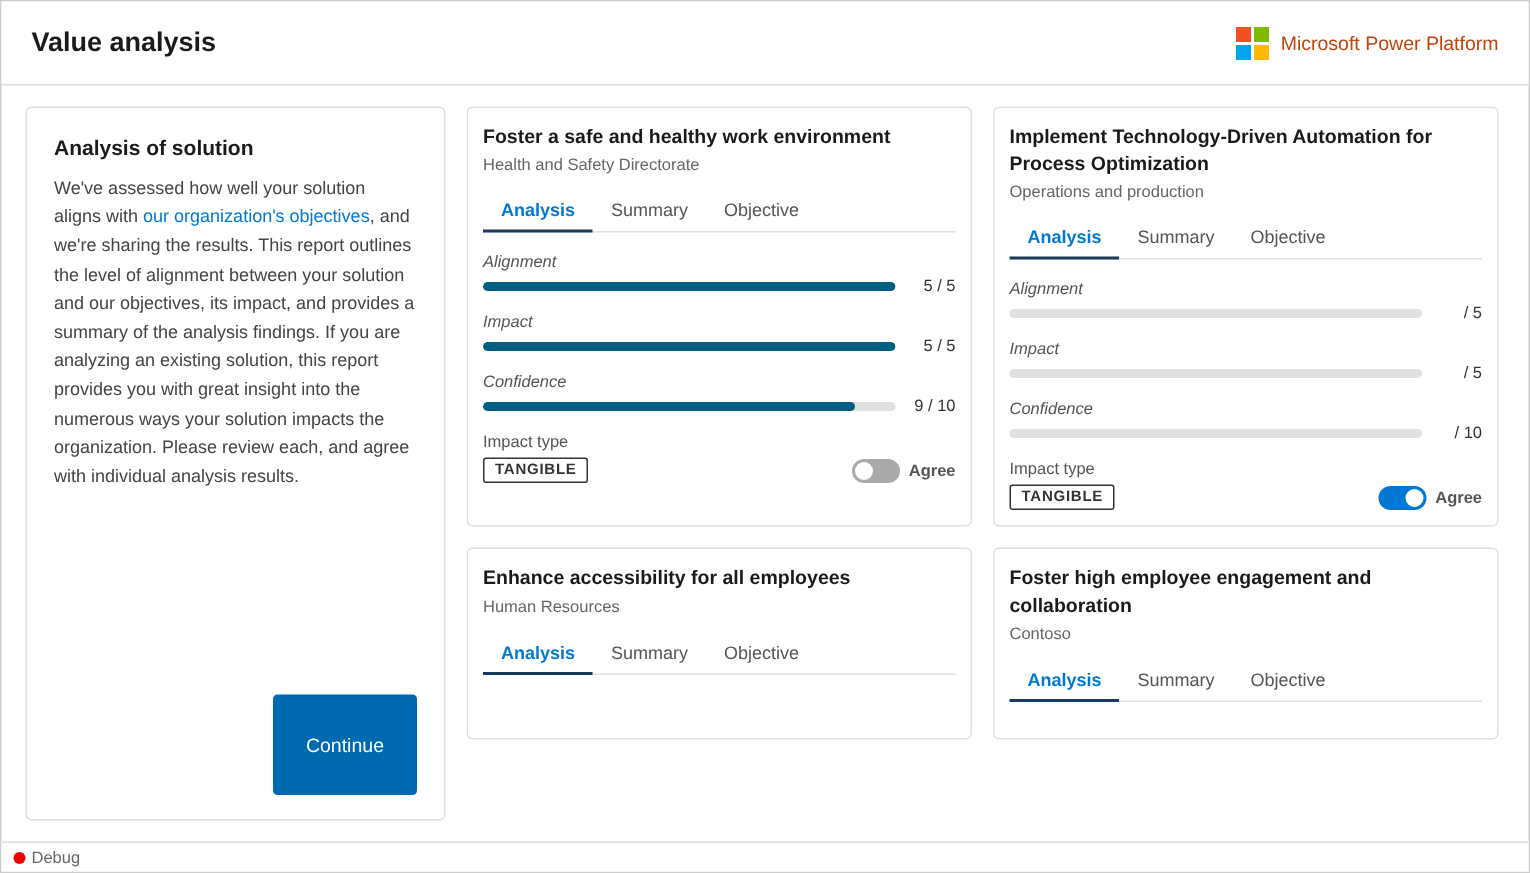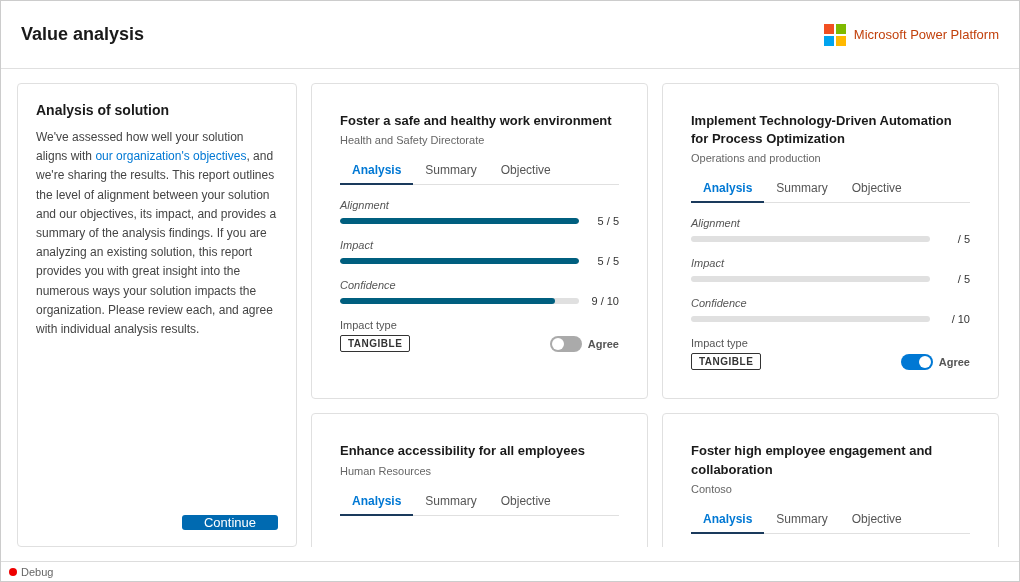--- a/index.html
+++ b/index.html
@@ -21,21 +21,21 @@
       flex-direction: column;
     }
     
     .header {
       display: flex;
       align-items: center;
       justify-content: space-between;
       padding: 12px 20px;
       border-bottom: 1px solid #e0e0e0;
       background: #fff;
-      height: 68px;
+      height: 56px;
       flex-shrink: 0;
     }
     .header-title {
       font-size: 18px;
       font-weight: 600;
       color: #1a1a1a;
     }
     .ms-logo {
       display: flex;
       align-items: center;
@@ -89,41 +89,41 @@
     }
     .left-panel-text a, .left-panel-text .link-text {
       color: #0078d4;
     }
     .continue-btn {
       align-self: flex-end;
       background: #006ab1;
       color: #fff;
       border: none;
       border-radius: 3px;
-      padding: 0 22px;
+      padding: 26px 22px;
       font-size: 13px;
       font-weight: 500;
       cursor: pointer;
       margin-top: 14px;
     }
     
     .cards-area {
       flex: 1;
       overflow-y: auto;
       display: grid;
       grid-template-columns: 1fr 1fr;
       grid-auto-rows: min-content;
       gap: 14px;
       padding-right: 4px;
     }
     .card {
       background: #fff;
       border: 1px solid #e0e0e0;
       border-radius: 4px;
-      padding: 28px;
+      padding: 10px;
       min-height: 180px;
     }
     .card-title {
       font-size: 13px;
       font-weight: 600;
       color: #1a1a1a;
       margin-bottom: 4px;
       line-height: 1.4;
     }
     .card-subtitle {

